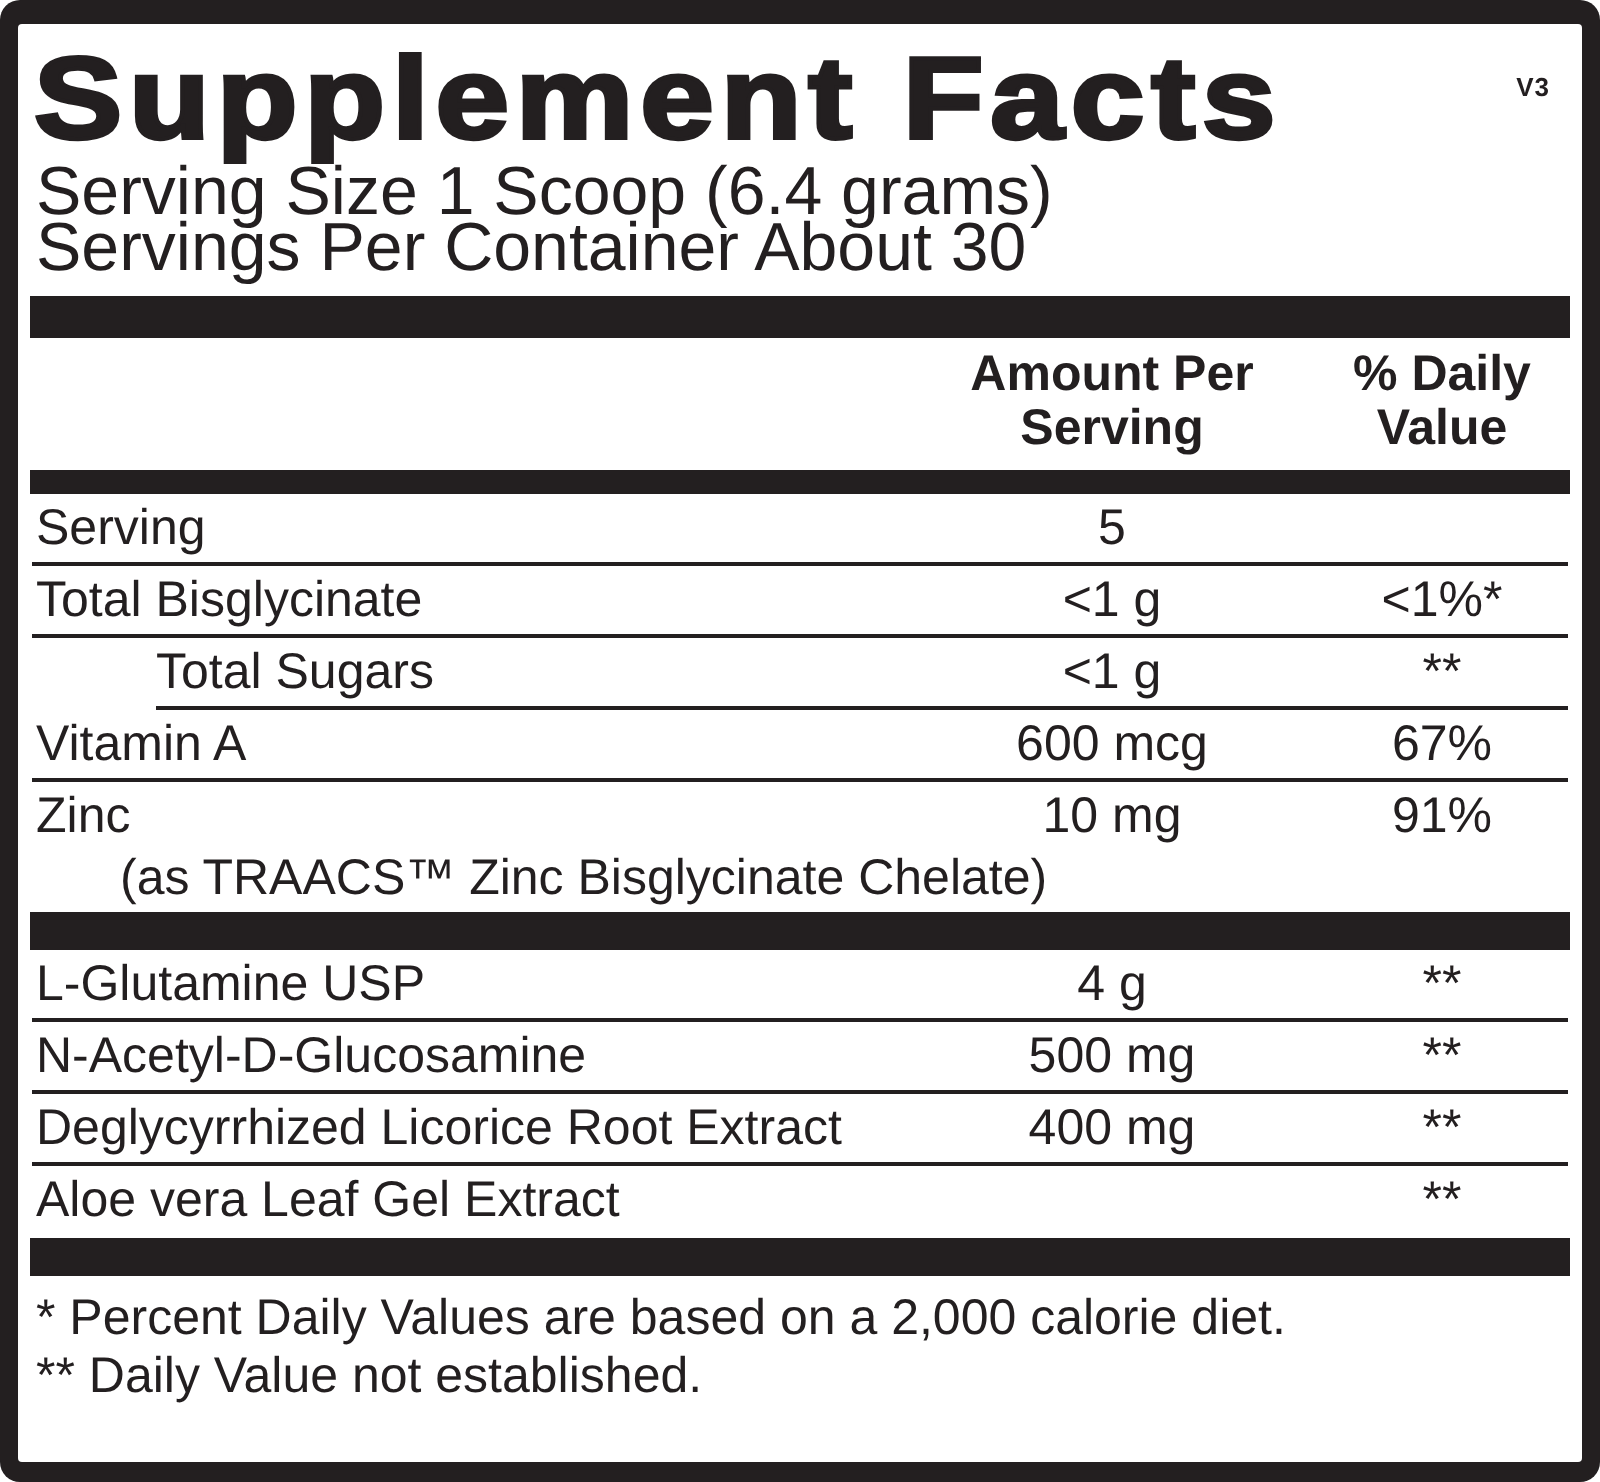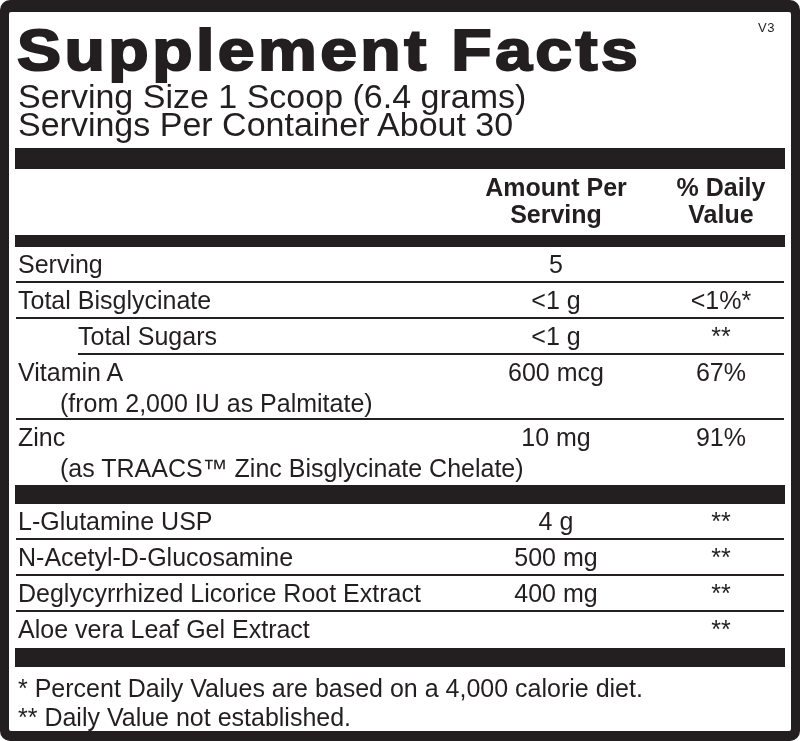--- a/index.html
+++ b/index.html
@@ -30,23 +30,23 @@
     line-height:64px;
     font-weight:bold;
     letter-spacing:3px;
     white-space:nowrap;
     transform:scaleX(1.14);
     transform-origin:left center;
     -webkit-text-stroke:2px var(--ink);
   }
   .version {
     position:absolute;
-    top:8px; right:16px;
+    top:24px; right:16px;
     font-size:13px;
-    font-weight:normal;
+    font-weight:bold;
     letter-spacing:0.5px;
   }
   .serving-line {
     margin:0 0 0 4px;
     font-size:34px;
     line-height:28px;
   }
   .bar { background:var(--ink); margin:0 1px; }
   .bar-top    { height:21px; margin-top:10px; }
   .bar-header { height:12px; }
@@ -122,21 +122,20 @@
     <div class="name">Total Sugars</div>
     <div class="amount">&lt;1 g</div>
     <div class="dv">**</div>
 
   </div>
 <div class="sep sep-indent"></div>
   <div class="grid-cols row">
     <div class="name">Vitamin A</div>
     <div class="amount">600 mcg</div>
     <div class="dv">67%</div>
-    <div class="sub">(from 2,000 IU as Palmitate)</div>
   </div>
 <div class="sep"></div>
   <div class="grid-cols row">
     <div class="name">Zinc</div>
     <div class="amount">10 mg</div>
     <div class="dv">91%</div>
     <div class="sub">(as TRAACS™ Zinc Bisglycinate Chelate)</div>
   </div>
 <div class="bar bar-mid"></div>
   <div class="grid-cols row">
@@ -162,18 +161,18 @@
 <div class="sep"></div>
   <div class="grid-cols row">
     <div class="name">Aloe vera Leaf Gel Extract</div>
     <div class="dv">**</div>
 
   </div>
 <div class="bar bar-mid"></div>
       </div>
 
     <div class="footnotes">
-      <p class="footnote">* Percent Daily Values are based on a 4,000 calorie diet.</p>
+      <p class="footnote">* Percent Daily Values are based on a 2,000 calorie diet.</p>
       <p class="footnote">** Daily Value not established.</p>
     </div>
 
   </div>
 </div>
 
 </body></html>

